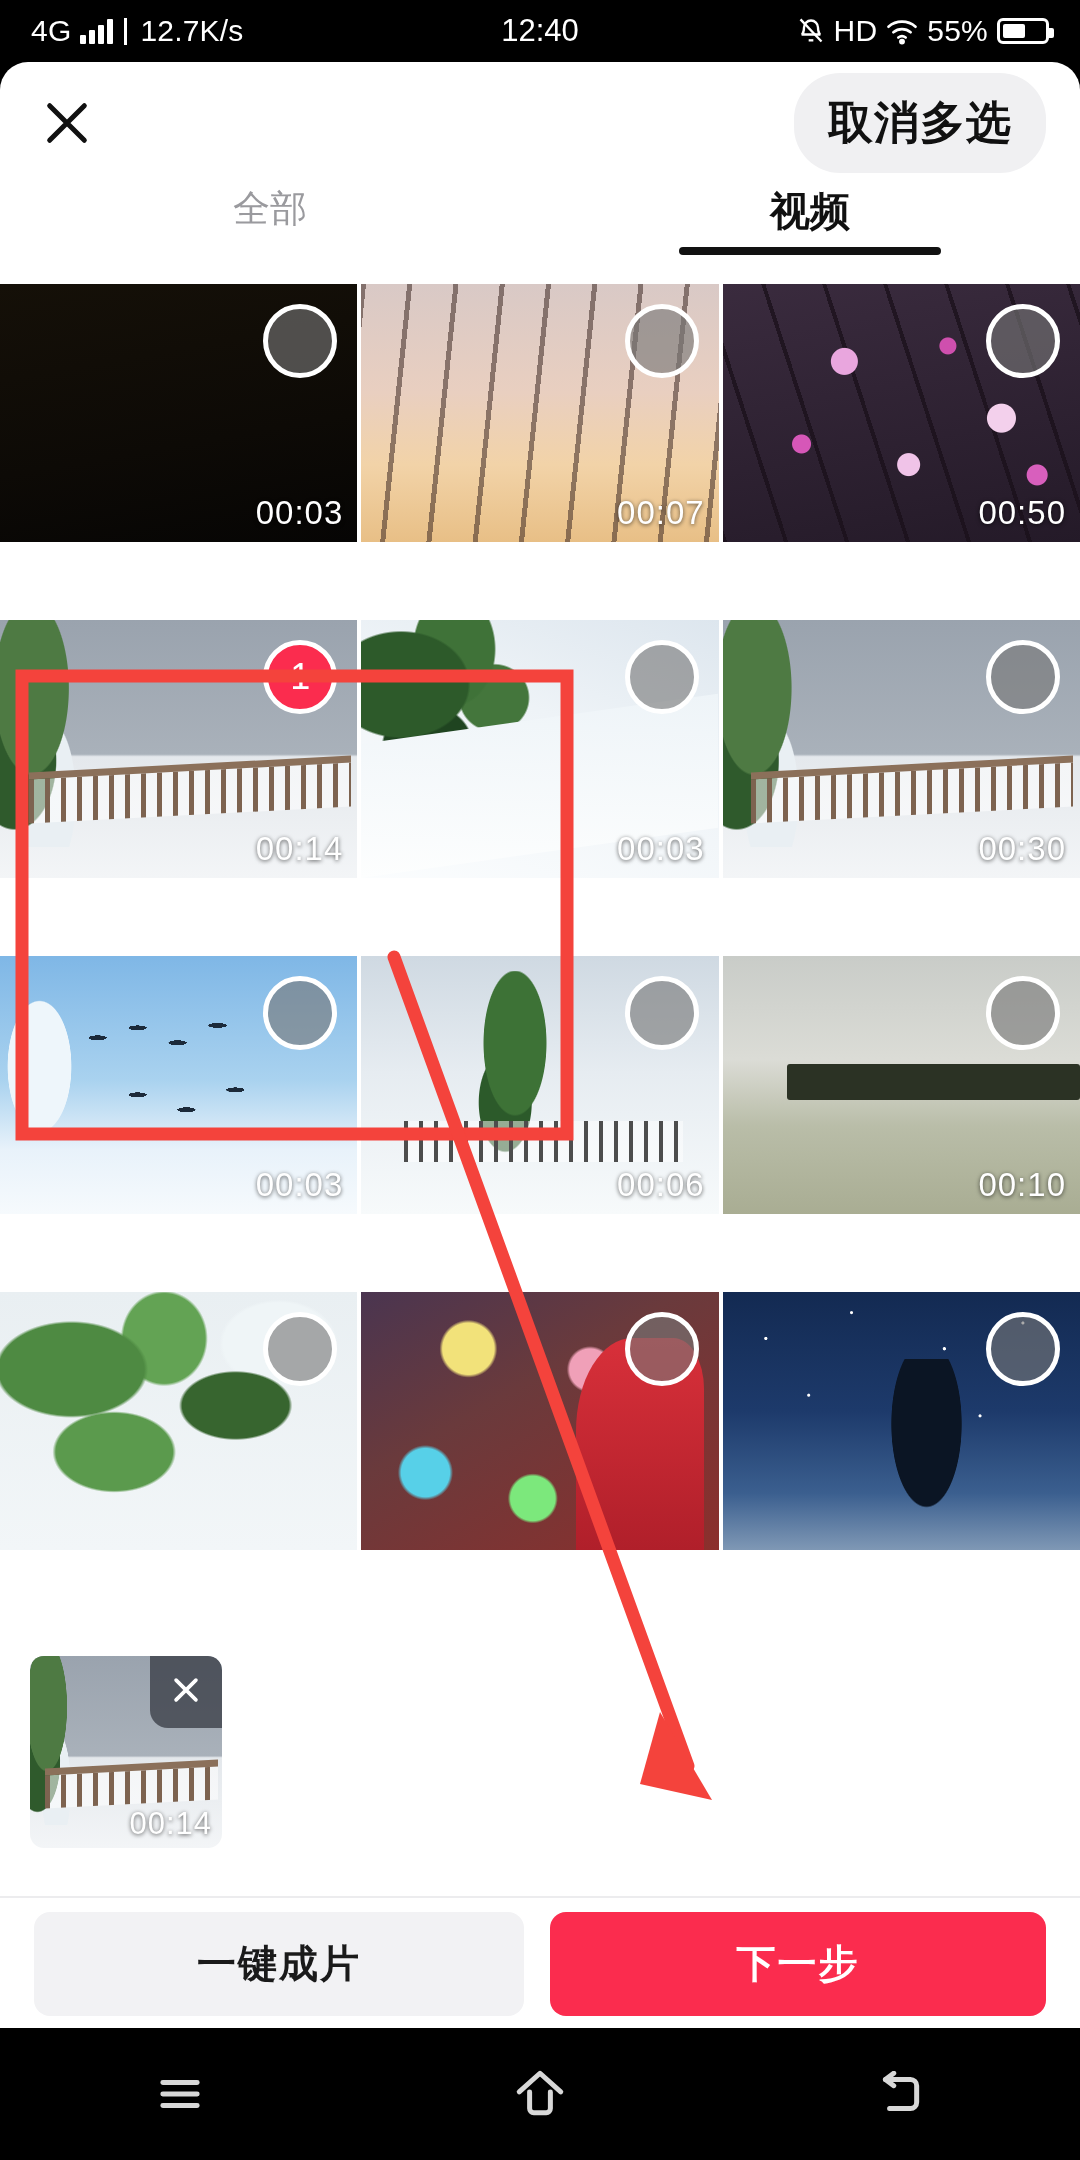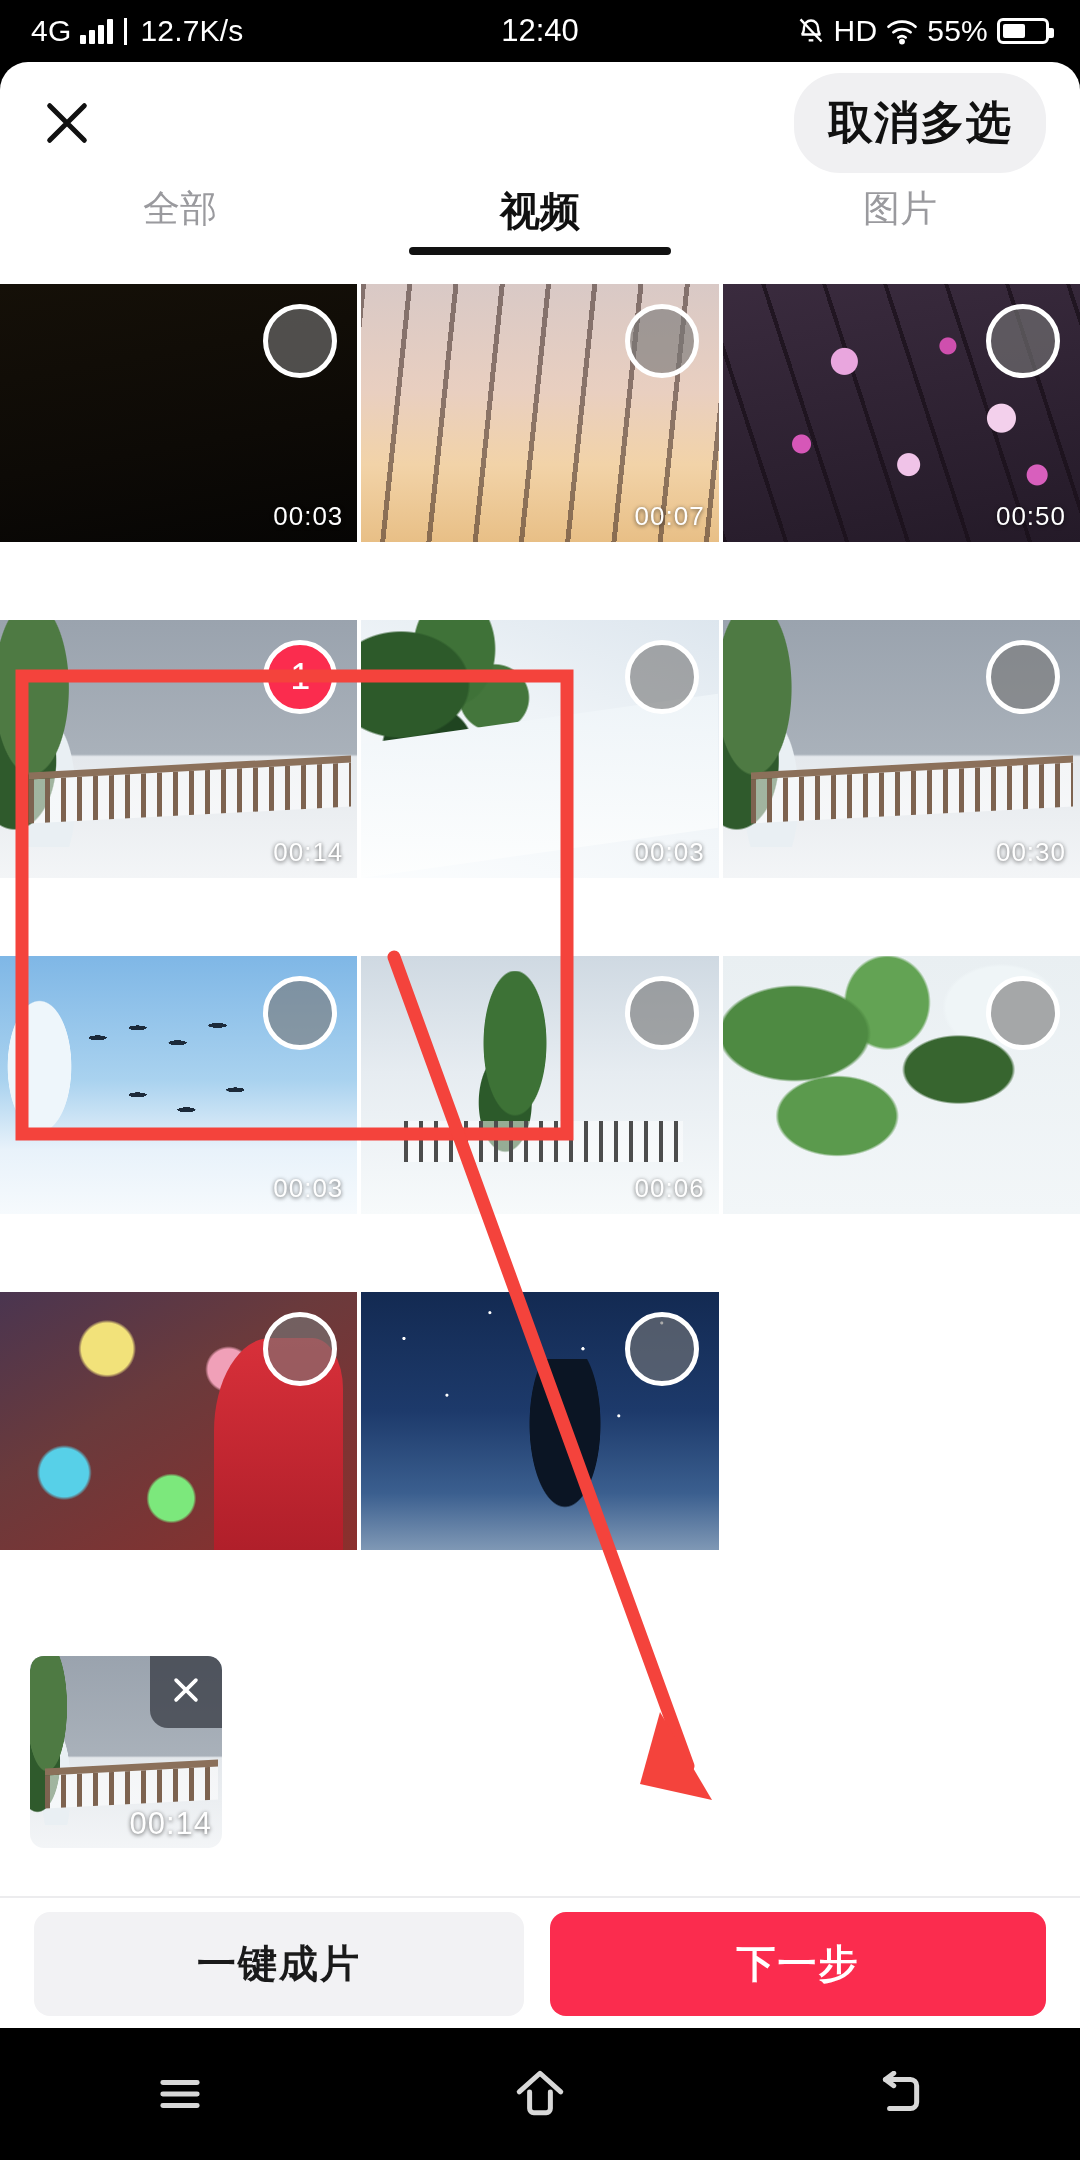--- a/index.html
+++ b/index.html
@@ -79,21 +79,21 @@
   
   .grid{
     position:absolute; top:222px; left:0; width:1080px; height:1340px;
     display:grid; grid-template-columns:repeat(3,1fr);
     gap:4px; background:#fff; overflow:hidden;
   }
   .cell{ position:relative; width:100%; height:258px; overflow:hidden; background:#000; }
   .thumb{ position:absolute; inset:0; }
   .dur{
     position:absolute; right:14px; bottom:10px; color:#fff;
-    font-size:26px; font-weight:400; letter-spacing:1px;
+    font-size:33px; font-weight:400; letter-spacing:1px;
     text-shadow:0 1px 4px rgba(0,0,0,.65);
   }
   .sel{
     position:absolute; right:20px; top:20px; width:74px; height:74px;
     border-radius:50%; border:5px solid #fff; background:rgba(120,120,120,.62);
     display:flex; align-items:center; justify-content:center; cursor:pointer;
   }
   .sel.on{ background:#fb2c4e; }
   .sel span{ color:#fff; font-size:36px; font-weight:500; }
 
@@ -323,21 +323,20 @@
           <path d="M4 4l16 16M20 4L4 20"></path>
         </svg>
       </span>
     </div>
     <div class="multi-btn">取消多选</div>
   </div>
 
   <div class="tabs">
     <div class="tab">全部</div>
     <div class="tab active">视频</div>
-    <div class="tab">图片</div>
   </div>
 
   <div class="grid" id="grid">
       <div class="cell">
         <div class="thumb t-dark"></div>
         <div class="sel"></div>
         <div class="dur">00:03</div>
       </div>
       <div class="cell">
         <div class="thumb t-trees"></div>
@@ -368,20 +367,25 @@
       </div>
       <div class="cell">
         <div class="thumb t-birds"></div>
         <div class="sel"></div>
         <div class="dur">00:03</div>
       </div>
       <div class="cell">
         <div class="thumb t-yard"></div>
         <div class="sel"></div>
         <div class="dur">00:06</div>
+      </div>
+      <div class="cell">
+        <div class="thumb t-lake"></div>
+        <div class="sel"></div>
+        <div class="dur">00:10</div>
       </div>
       <div class="cell">
         <div class="thumb t-snowleaf"></div>
         <div class="sel"></div>
       </div>
       <div class="cell">
         <div class="thumb t-fest"></div>
         <div class="sel"></div>
       </div>
       <div class="cell">

